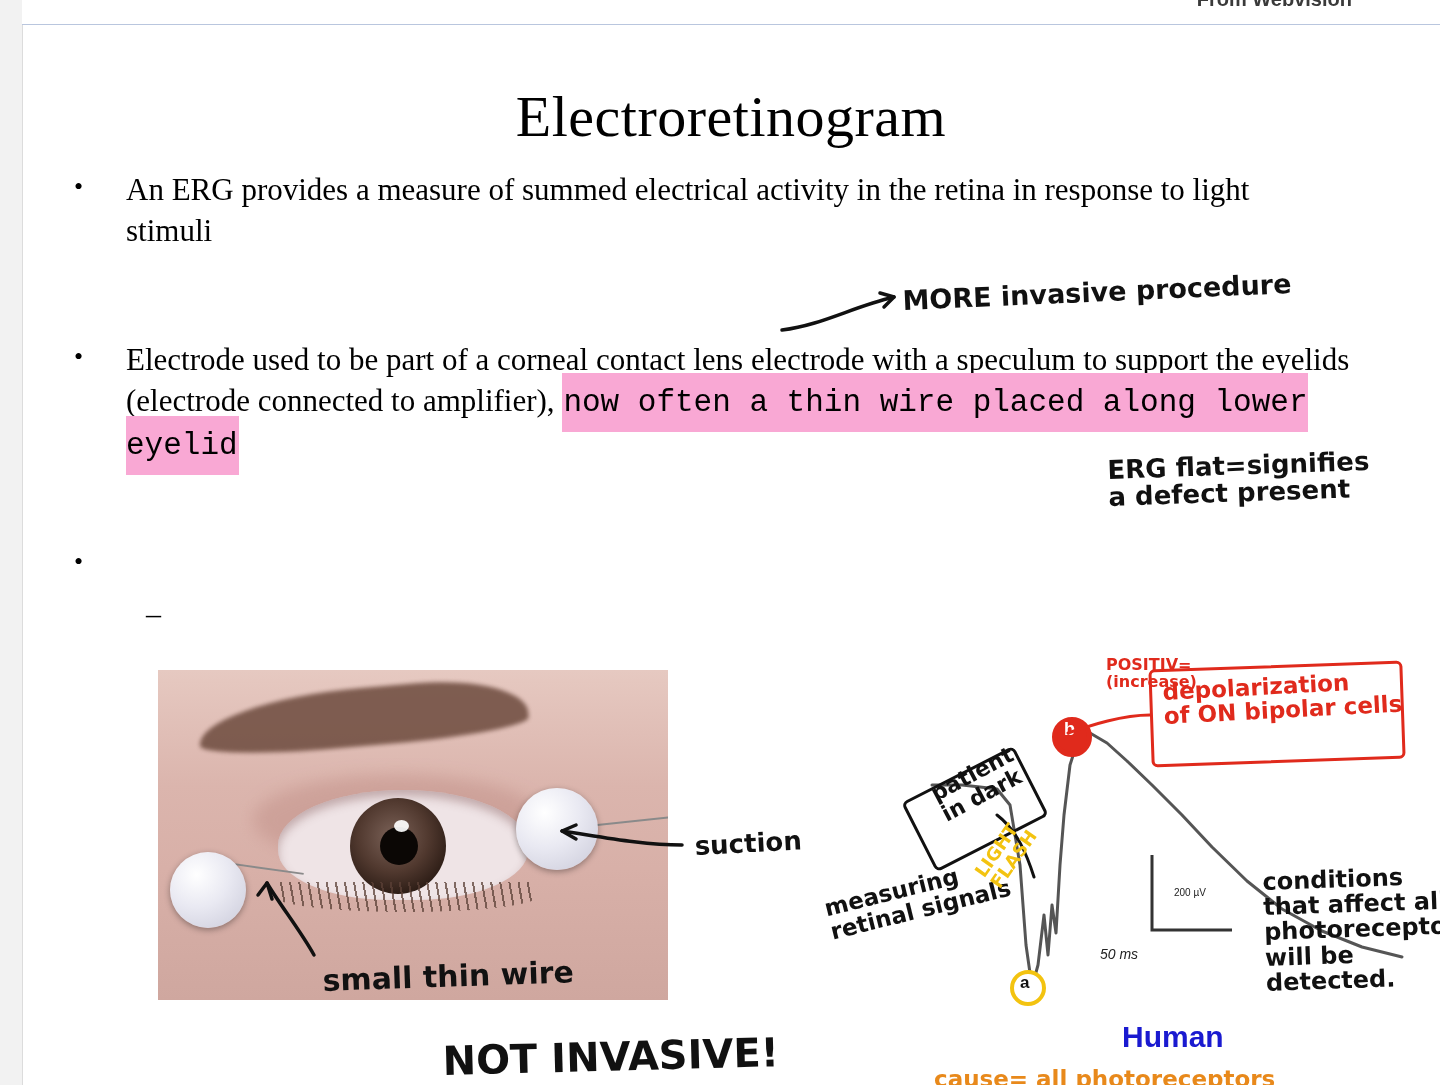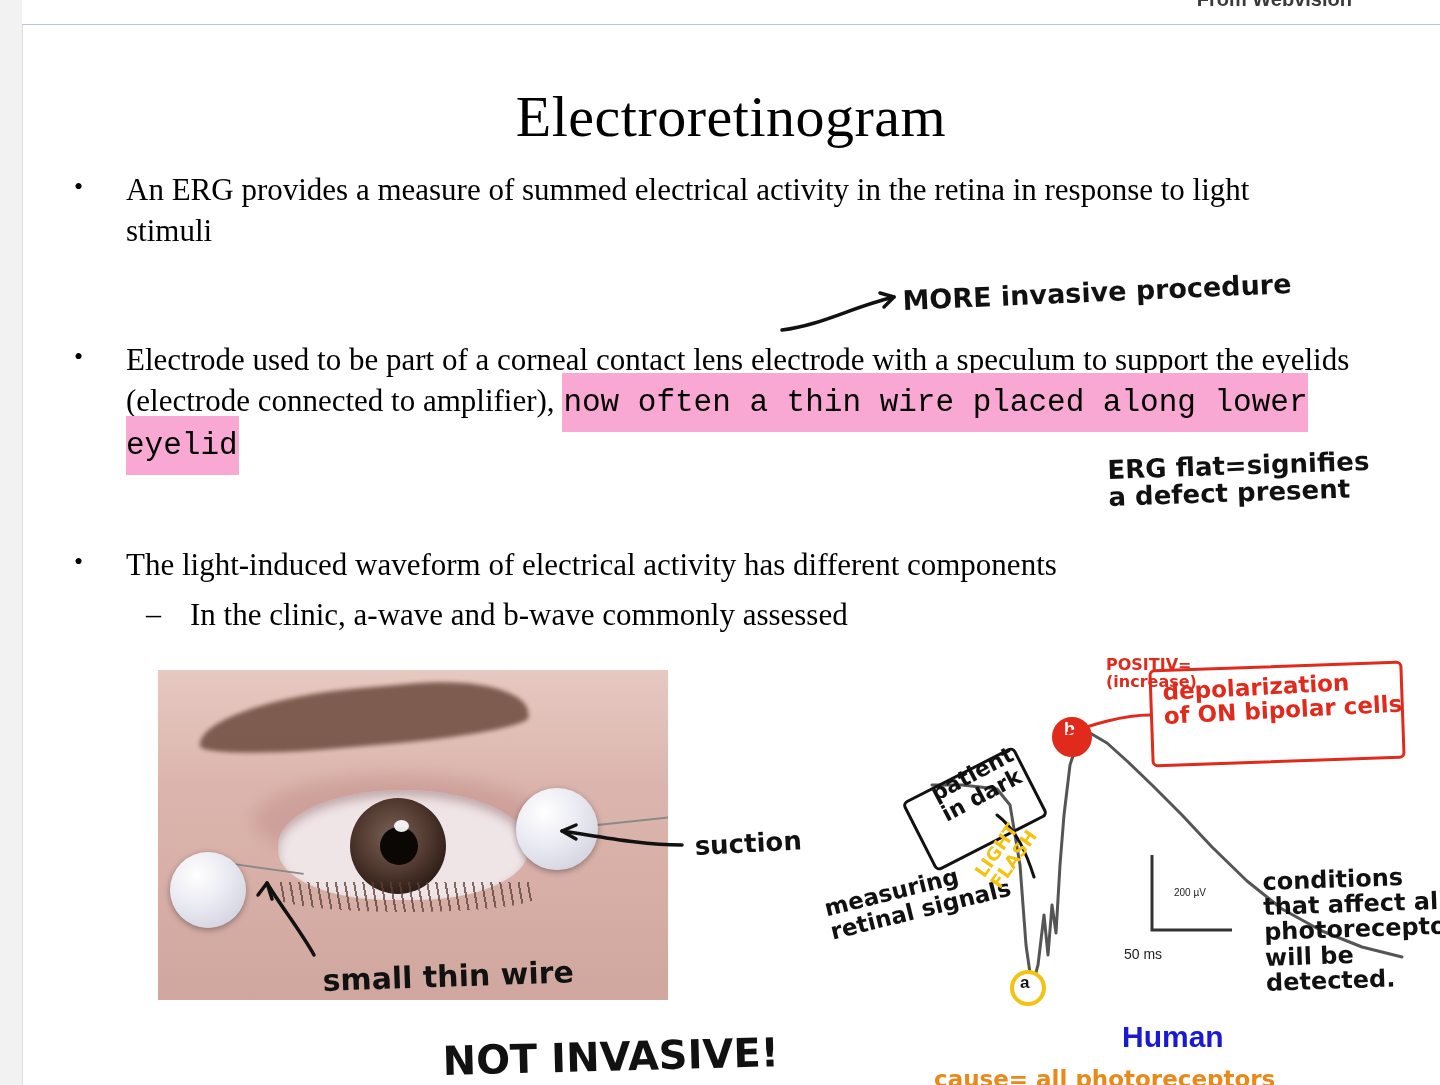--- a/index.html
+++ b/index.html
@@ -224,21 +224,21 @@
     position: absolute;
     left: 880px; top: 640px;
     width: 520px; height: 400px;
   }
   .erg-label {
     position: absolute;
     font-family: "Liberation Sans", sans-serif;
     color: #222;
   }
   #erg-scale-uv { left: 272px; top: 222px; font-size: 10px; }
-  #erg-scale-ms { left: 222px; top: 281px; font-size: 14px; }
+  #erg-scale-ms { left: 198px; top: 281px; font-size: 14px; font-style: italic; }
   #erg-human {
     left: 220px; top: 355px;
     font-size: 30px; font-weight: bold; color: #1a1ad0; text-align: right;
   }
   .marker {
     position: absolute;
     border-radius: 50%;
     border: 5px solid #e02a1c;
     background: #e02a1c;
   }
@@ -282,26 +282,24 @@
       <span>An ERG provides a measure of summed electrical activity in the retina in response to light stimuli</span>
     </div>
 
     <div class="bullet" id="b2">
       <span class="dot">•</span>
       <span>Electrode used to be part of a corneal contact lens electrode with a speculum to support the eyelids (electrode connected to amplifier), </span><span class="hl">now often a thin wire placed along lower eyelid</span>
     </div>
 
     <div class="bullet" id="b3">
       <span class="dot">•</span>
-      <span>The light-induced waveform of electrical activity has different components</span>
     </div>
 
     <div class="bullet" id="b4">
       <span class="dash">–</span>
-      <span>In the clinic, a-wave and b-wave commonly assessed</span>
     </div>
 
     <div class="eye-photo">
       <div class="brow"></div>
       <div class="lid-shadow"></div>
       <div class="eye-white"></div>
       <div class="iris"></div>
       <div class="pupil"></div>
       <div class="glint"></div>
       <div class="lashes"></div>

